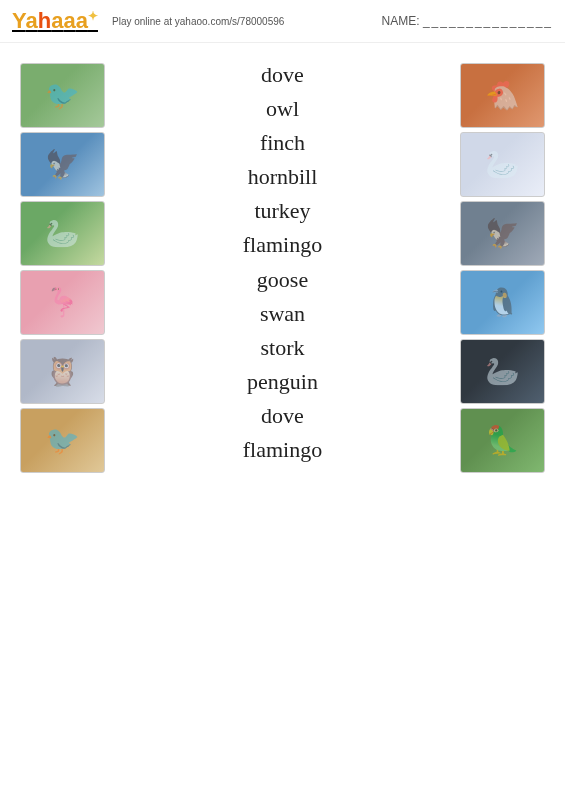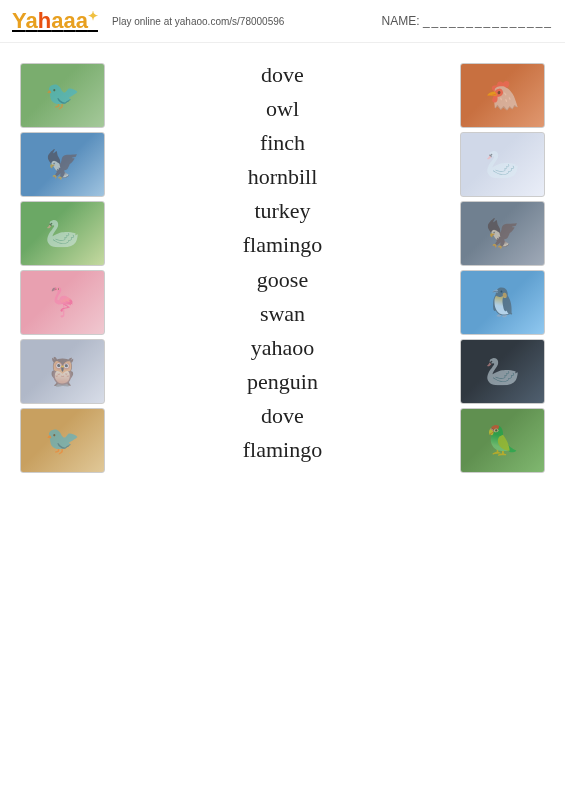--- a/index.html
+++ b/index.html
@@ -183,21 +183,21 @@
   <div class="center-col">
     <div class="word-list">
       <span class="word-item">dove</span>
       <span class="word-item">owl</span>
       <span class="word-item word-finch">finch</span>
       <span class="word-item">hornbill</span>
       <span class="word-item">turkey</span>
       <span class="word-item">flamingo</span>
       <span class="word-item">goose</span>
       <span class="word-item">swan</span>
-      <span class="word-item">yahaoo</span>
+      <span class="word-item">stork</span>
       <span class="word-item">penguin</span>
       <span class="word-item">dove</span>
       <span class="word-item">flamingo</span>
     </div>
   </div>
 
   <div class="right-col">
     <div class="bird-img img-owl-right">
       <span class="bird-shape">🐔</span>
     </div>

